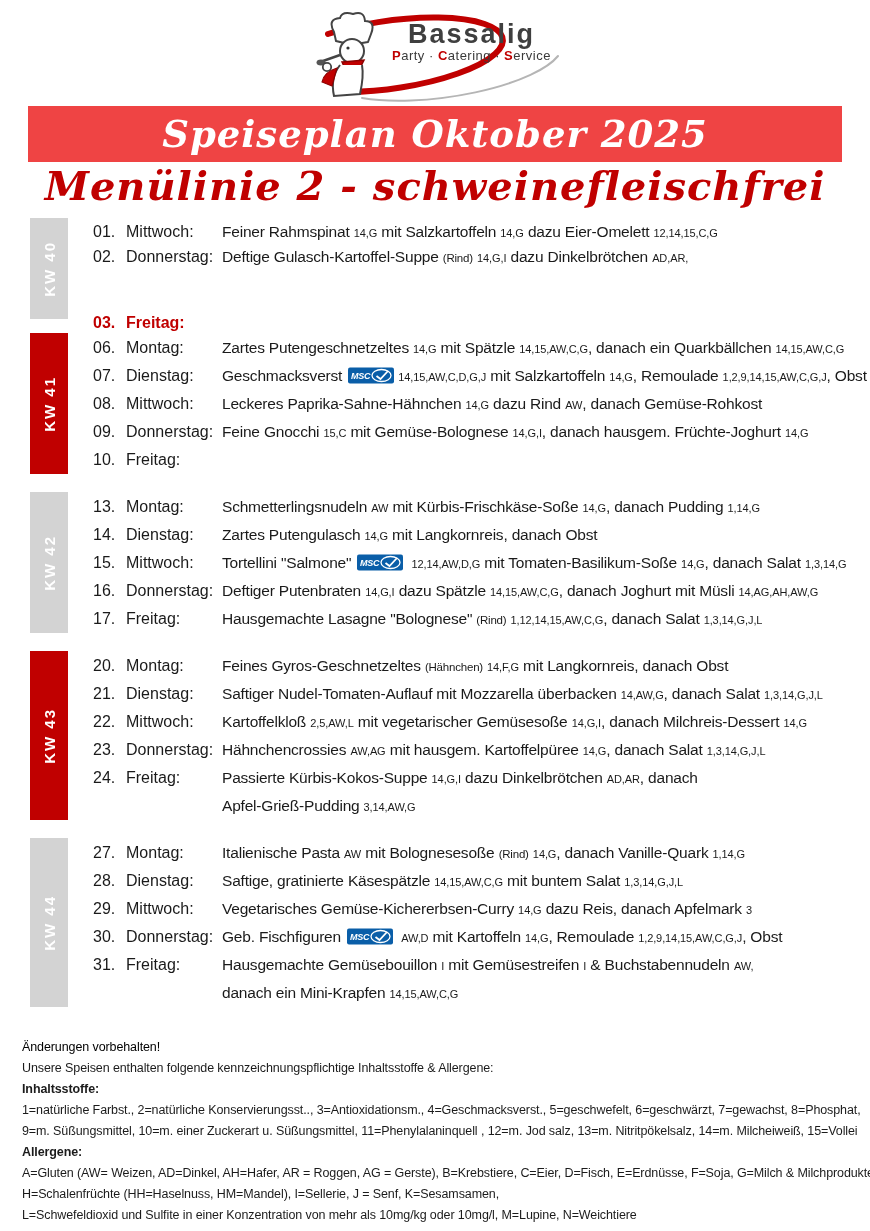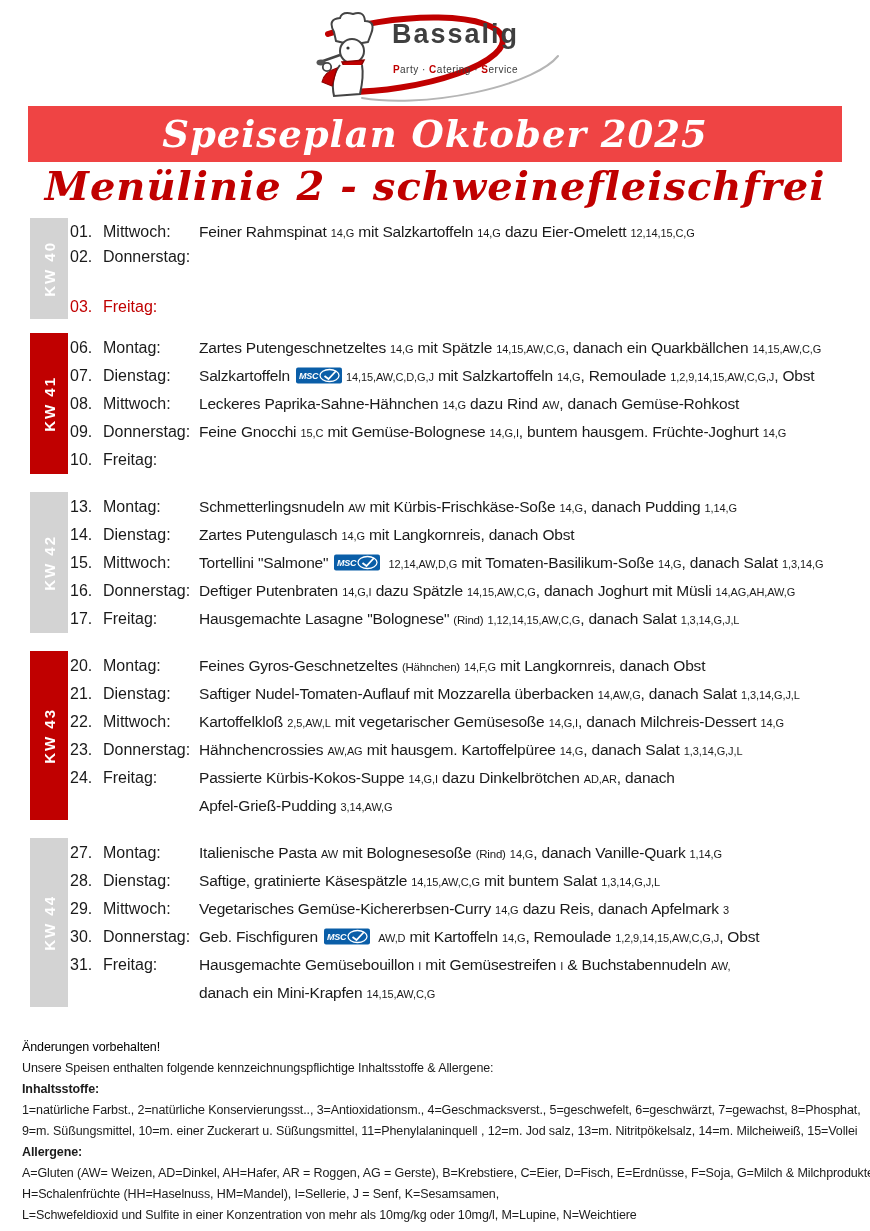--- a/index.html
+++ b/index.html
@@ -9,21 +9,21 @@
     font-family:"Liberation Sans", sans-serif; color:#1a1a1a;
   }
 
   
   .logo { position:relative; width:270px; height:94px; margin:8px auto 0; }
   .logo svg { position:absolute; }
   .swoosh { left:0; top:0; }
   .chef { left:10px; top:2px; }
   .brand { position:absolute; left:92px; top:12px; text-align:center; }
   .brand-name { font-size:27px; font-weight:bold; color:#3f3f3f; letter-spacing:2px; line-height:28px; }
-  .brand-tagline { font-size:10px; color:#3a3a3a; letter-spacing:0.5px; margin-top:16px; white-space:nowrap; }
+  .brand-tagline { font-size:13px; color:#3a3a3a; letter-spacing:0.5px; margin-top:0; white-space:nowrap; }
   .brand-tagline .cap { color:#C00000; font-weight:bold; }
 
   
   .banner {
     margin:4px 28px 0; background:#ef4444; height:56px;
     display:flex; align-items:center; justify-content:center;
   }
   .banner span {
     color:#fff; font-family:"DejaVu Serif", serif; font-style:italic; font-weight:bold;
     font-size:37px; letter-spacing:1px;
@@ -38,30 +38,30 @@
   .week { display:flex; margin:0 25px 0 30px; }
   .week + .week { margin-top:18px; }
   .week:nth-child(2) { margin-top:14px; }
   .kw-bar { width:38px; display:flex; align-items:center; justify-content:center; flex:none; }
   .kw-bar.gray { background:#D3D3D3; }
   .kw-bar.red  { background:#C00000; }
   .kw-label {
     writing-mode:vertical-rl; transform:rotate(180deg);
     color:#fff; font-weight:bold; font-size:15px; letter-spacing:2px; white-space:nowrap;
   }
-  .rows { flex:1; padding-left:2px; padding-top:1px; }
+  .rows { flex:1; padding-left:25px; padding-top:1px; }
   .row { display:flex; height:28px; line-height:28px; white-space:nowrap; }
   #weeks .week:first-child .row { height:25px; line-height:25px; }
   .date { width:33px; flex:none; font-size:16px; }
   .day  { width:96px; flex:none; font-size:16px; }
   .desc { font-size:15.5px; letter-spacing:-0.2px; }
   .seg-s { font-size:11px; letter-spacing:-0.1px; }
   .seg-p { font-size:11.5px; }
   .seg-r { color:#C00000; font-weight:bold; }
-  .row.holiday .date, .row.holiday .day { color:#C00000; font-weight:normal; }
+  .row.holiday .date, .row.holiday .day { color:#C00000; font-weight:bold;margin-top:16px; }
   .msc { display:inline-block; vertical-align:-3px; margin:0 4px 0 2px; line-height:0; }
 
   
   .footer { margin:30px 0 0 22px; }
   .foot-line { font-size:12.5px; line-height:21px; letter-spacing:-0.1px; color:#1b1b1b; white-space:nowrap; }
   .foot-line.red { color:#000000; }
   .foot-line.bold { font-weight:bold; }
 </style>
 </head>
 <body>
@@ -100,20 +100,21 @@
       </div>
       <div class="rows">
         <div class="row">
           <span class="date">01.</span>
           <span class="day">Mittwoch:</span>
           <span class="desc"><span class="seg-t">Feiner Rahmspinat </span><span class="seg-s">14,G</span><span class="seg-t"> mit Salzkartoffeln </span><span class="seg-s">14,G</span><span class="seg-t"> dazu Eier-Omelett </span><span class="seg-s">12,14,15,C,G</span></span>
         </div>
         <div class="row">
           <span class="date">02.</span>
           <span class="day">Donnerstag:</span>
+          <span class="desc"><span class="seg-t">Deftige Gulasch-Kartoffel-Suppe </span><span class="seg-p">(Rind)</span><span class="seg-t"> </span><span class="seg-s">14,G,I</span><span class="seg-t"> dazu Dinkelbrötchen </span><span class="seg-s">AD,AR,</span></span>
         </div>
         <div class="row">
           <span class="date"></span>
           <span class="day"></span>
         </div>
         <div class="row holiday">
           <span class="date">03.</span>
           <span class="day">Freitag:</span>
         </div>
       </div>
@@ -124,36 +125,36 @@
       </div>
       <div class="rows">
         <div class="row">
           <span class="date">06.</span>
           <span class="day">Montag:</span>
           <span class="desc"><span class="seg-t">Zartes Putengeschnetzeltes </span><span class="seg-s">14,G</span><span class="seg-t"> mit Spätzle </span><span class="seg-s">14,15,AW,C,G</span><span class="seg-t">, danach ein Quarkbällchen </span><span class="seg-s">14,15,AW,C,G</span></span>
         </div>
         <div class="row">
           <span class="date">07.</span>
           <span class="day">Dienstag:</span>
-          <span class="desc"><span class="seg-t">Salzkartoffeln  </span><span class="msc"><svg width="46" height="17" viewBox="0 0 46 17">
+          <span class="desc"><span class="seg-t">Geschmacksverst  </span><span class="msc"><svg width="46" height="17" viewBox="0 0 46 17">
                 <rect x="0" y="0.5" width="46" height="16" rx="2" fill="#0A5EA8"></rect>
                 <text x="3" y="12" font-size="9" font-style="italic" font-weight="bold" fill="#fff" font-family="Liberation Sans, sans-serif">MSC</text>
                 <ellipse cx="33.5" cy="8.5" rx="9.5" ry="6" fill="none" stroke="#fff" stroke-width="1.3"></ellipse>
                 <path d="M28.5 9 L32.5 12 L40 4" fill="none" stroke="#fff" stroke-width="1.8"></path>
               </svg></span><span class="seg-s">14,15,AW,C,D,G,J</span><span class="seg-t"> mit Salzkartoffeln </span><span class="seg-s">14,G</span><span class="seg-t">, Remoulade </span><span class="seg-s">1,2,9,14,15,AW,C,G,J</span><span class="seg-t">, Obst</span></span>
         </div>
         <div class="row">
           <span class="date">08.</span>
           <span class="day">Mittwoch:</span>
           <span class="desc"><span class="seg-t">Leckeres Paprika-Sahne-Hähnchen </span><span class="seg-s">14,G</span><span class="seg-t"> dazu Rind </span><span class="seg-s">AW</span><span class="seg-t">, danach Gemüse-Rohkost</span></span>
         </div>
         <div class="row">
           <span class="date">09.</span>
           <span class="day">Donnerstag:</span>
-          <span class="desc"><span class="seg-t">Feine Gnocchi </span><span class="seg-s">15,C</span><span class="seg-t"> mit Gemüse-Bolognese </span><span class="seg-s">14,G,I</span><span class="seg-t">, buntem hausgem. Früchte-Joghurt </span><span class="seg-s">14,G</span></span>
+          <span class="desc"><span class="seg-t">Feine Gnocchi </span><span class="seg-s">15,C</span><span class="seg-t"> mit Gemüse-Bolognese </span><span class="seg-s">14,G,I</span><span class="seg-t">, danach hausgem. Früchte-Joghurt </span><span class="seg-s">14,G</span></span>
         </div>
         <div class="row">
           <span class="date">10.</span>
           <span class="day">Freitag:</span>
         </div>
       </div>
     </div>
     <div class="week">
       <div class="kw-bar gray">
         <span class="kw-label">KW 42</span>

